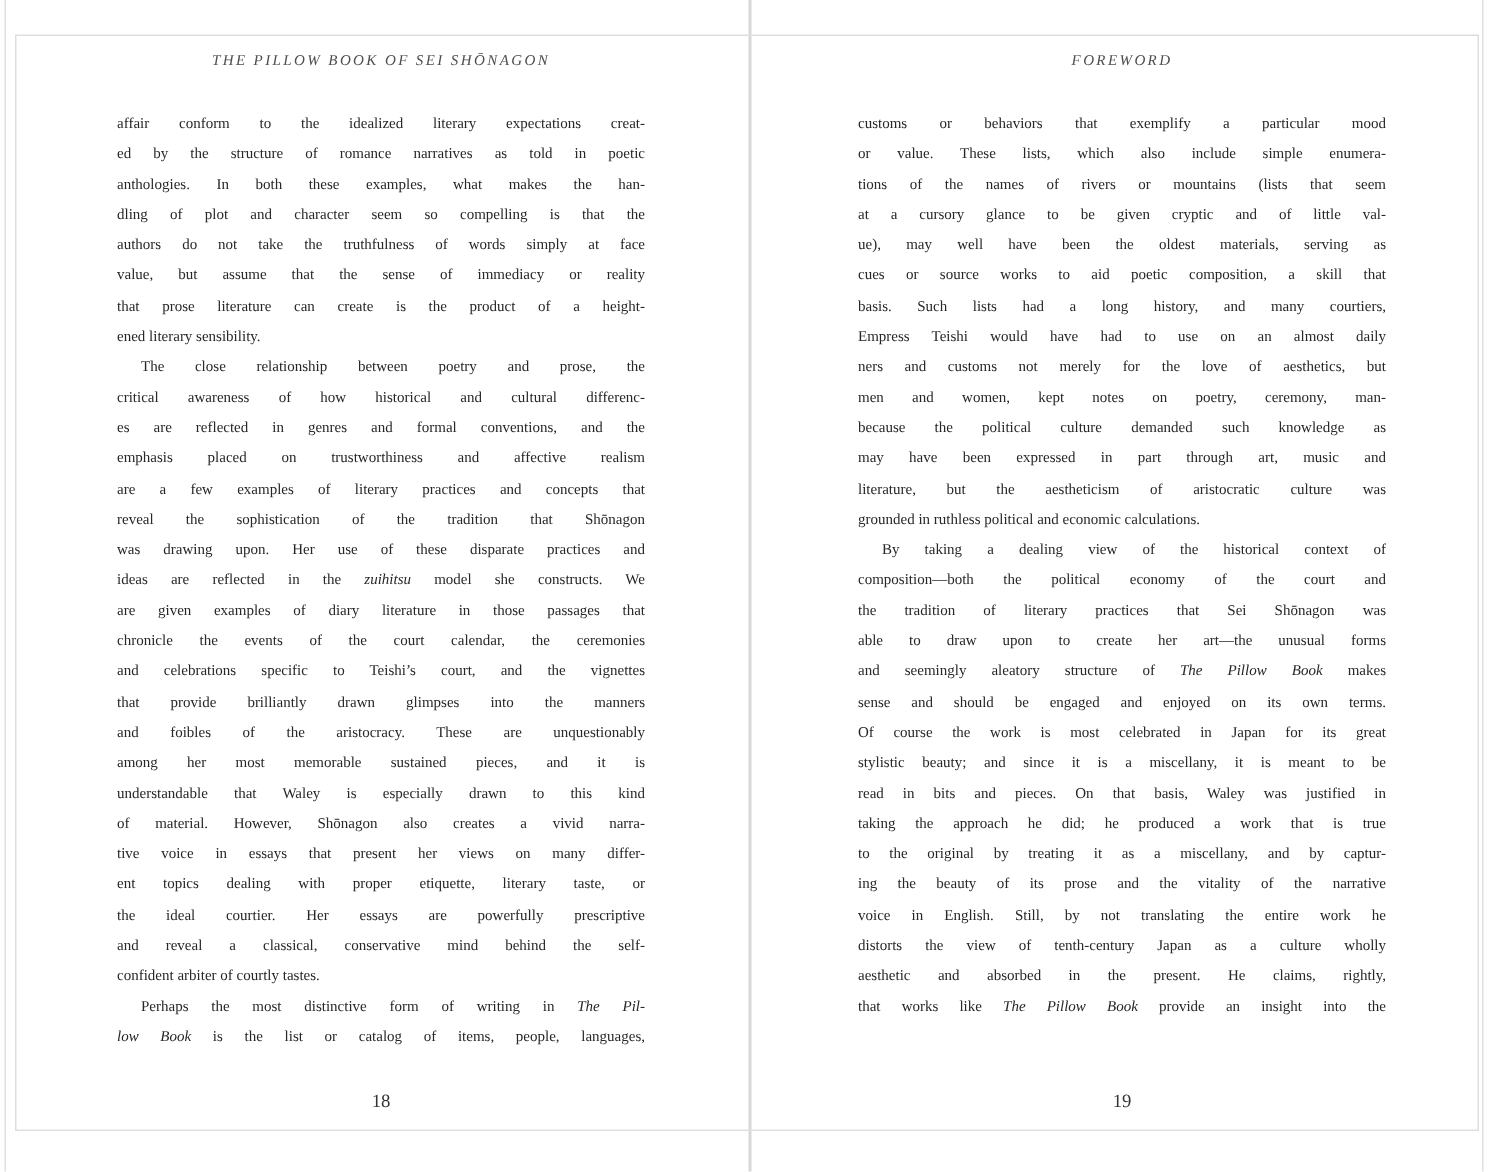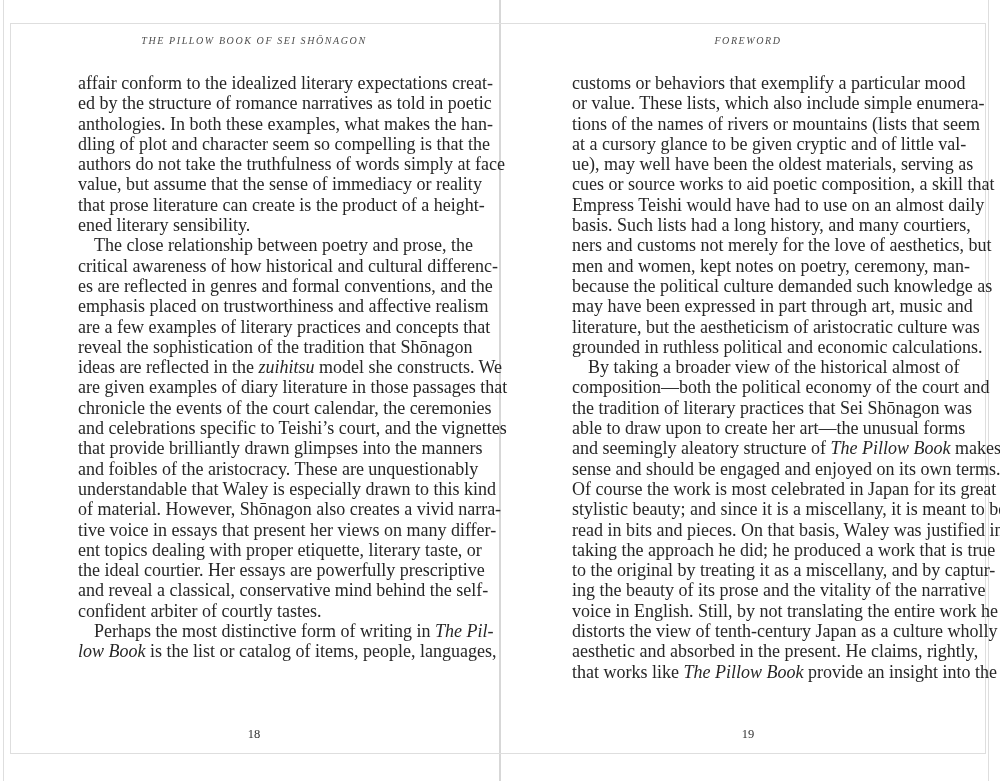--- a/index.html
+++ b/index.html
@@ -29,21 +29,21 @@
     position: absolute; top: 35px; left: 0; right: 0;
     text-align: center;
     font-style: italic;
     font-size: 10px;
     letter-spacing: 1.6px;
     color: #4e4e4e;
     white-space: nowrap;
   }
   .page-body {
     position: absolute; top: 73px; left: 0; width: 352px;
-    font-size: 18px;
+    font-size: 10px;
     line-height: 20.3px;
   }
   .bodyline {
     text-align: justify;
     text-align-last: justify;
     white-space: nowrap;
   }
   .bodyline.indent { text-indent: 16px; }
   .bodyline.parend { text-align-last: left; }
   .bodyline em { }
@@ -73,26 +73,28 @@
         <div class="bodyline">authors do not take the truthfulness of words simply at face</div>
         <div class="bodyline">value, but assume that the sense of immediacy or reality</div>
         <div class="bodyline">that prose literature can create is the product of a height-</div>
         <div class="bodyline parend">ened literary sensibility.</div>
         <div class="bodyline indent">The close relationship between poetry and prose, the</div>
         <div class="bodyline">critical awareness of how historical and cultural differenc-</div>
         <div class="bodyline">es are reflected in genres and formal conventions, and the</div>
         <div class="bodyline">emphasis placed on trustworthiness and affective realism</div>
         <div class="bodyline">are a few examples of literary practices and concepts that</div>
         <div class="bodyline">reveal the sophistication of the tradition that Shōnagon</div>
+        <div class="bodyline">was drawing upon. Her use of these disparate practices and</div>
         <div class="bodyline">ideas are reflected in the <em>zuihitsu</em> model she constructs. We</div>
         <div class="bodyline">are given examples of diary literature in those passages that</div>
         <div class="bodyline">chronicle the events of the court calendar, the ceremonies</div>
         <div class="bodyline">and celebrations specific to Teishi’s court, and the vignettes</div>
         <div class="bodyline">that provide brilliantly drawn glimpses into the manners</div>
         <div class="bodyline">and foibles of the aristocracy. These are unquestionably</div>
+        <div class="bodyline">among her most memorable sustained pieces, and it is</div>
         <div class="bodyline">understandable that Waley is especially drawn to this kind</div>
         <div class="bodyline">of material. However, Shōnagon also creates a vivid narra-</div>
         <div class="bodyline">tive voice in essays that present her views on many differ-</div>
         <div class="bodyline">ent topics dealing with proper etiquette, literary taste, or</div>
         <div class="bodyline">the ideal courtier. Her essays are powerfully prescriptive</div>
         <div class="bodyline">and reveal a classical, conservative mind behind the self-</div>
         <div class="bodyline parend">confident arbiter of courtly tastes.</div>
         <div class="bodyline indent">Perhaps the most distinctive form of writing in <em>The Pil-</em></div>
         <div class="bodyline"><em>low Book</em> is the list or catalog of items, people, languages,</div>
       </div>
@@ -101,29 +103,29 @@
 
   <section class="page right">
     <header class="running-header">FOREWORD</header>
     <div class="page-body">
         <div class="bodyline">customs or behaviors that exemplify a particular mood</div>
         <div class="bodyline">or value. These lists, which also include simple enumera-</div>
         <div class="bodyline">tions of the names of rivers or mountains (lists that seem</div>
         <div class="bodyline">at a cursory glance to be given cryptic and of little val-</div>
         <div class="bodyline">ue), may well have been the oldest materials, serving as</div>
         <div class="bodyline">cues or source works to aid poetic composition, a skill that</div>
+        <div class="bodyline">basis. Such lists had a long history, and many courtiers,</div>
         <div class="bodyline">Empress Teishi would have had to use on an almost daily</div>
-        <div class="bodyline">basis. Such lists had a long history, and many courtiers,</div>
         <div class="bodyline">ners and customs not merely for the love of aesthetics, but</div>
         <div class="bodyline">men and women, kept notes on poetry, ceremony, man-</div>
         <div class="bodyline">because the political culture demanded such knowledge as</div>
         <div class="bodyline">may have been expressed in part through art, music and</div>
         <div class="bodyline">literature, but the aestheticism of aristocratic culture was</div>
         <div class="bodyline parend">grounded in ruthless political and economic calculations.</div>
-        <div class="bodyline indent">By taking a broader view of the historical almost of</div>
+        <div class="bodyline indent">By taking a dealing view of the historical context of</div>
         <div class="bodyline">composition—both the political economy of the court and</div>
         <div class="bodyline">the tradition of literary practices that Sei Shōnagon was</div>
         <div class="bodyline">able to draw upon to create her art—the unusual forms</div>
         <div class="bodyline">and seemingly aleatory structure of <em>The Pillow Book</em> makes</div>
         <div class="bodyline">sense and should be engaged and enjoyed on its own terms.</div>
         <div class="bodyline">Of course the work is most celebrated in Japan for its great</div>
         <div class="bodyline">stylistic beauty; and since it is a miscellany, it is meant to be</div>
         <div class="bodyline">read in bits and pieces. On that basis, Waley was justified in</div>
         <div class="bodyline">taking the approach he did; he produced a work that is true</div>
         <div class="bodyline">to the original by treating it as a miscellany, and by captur-</div>

